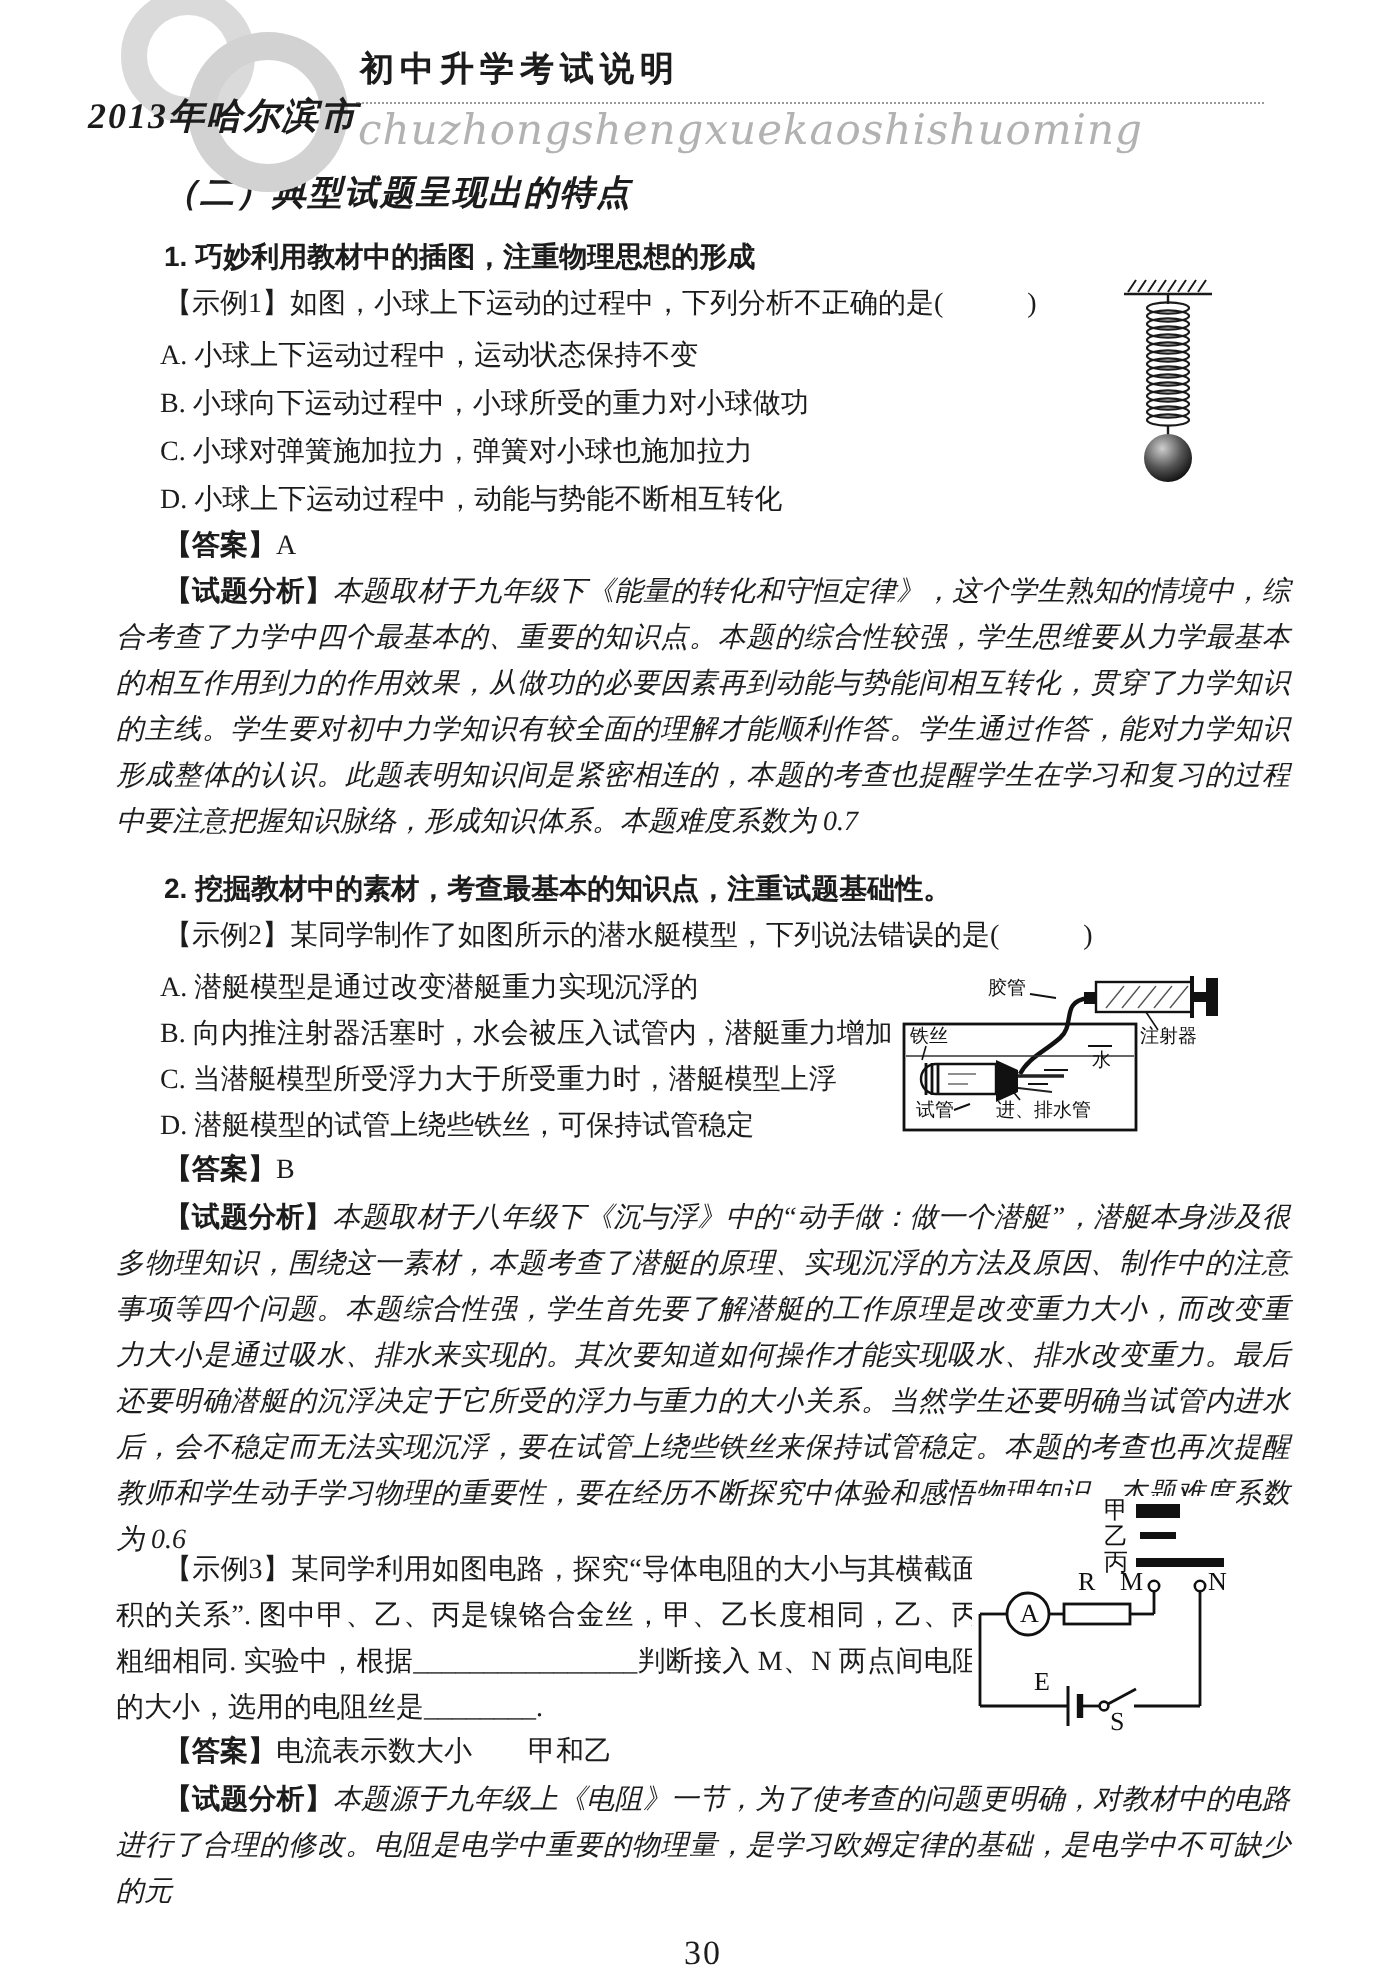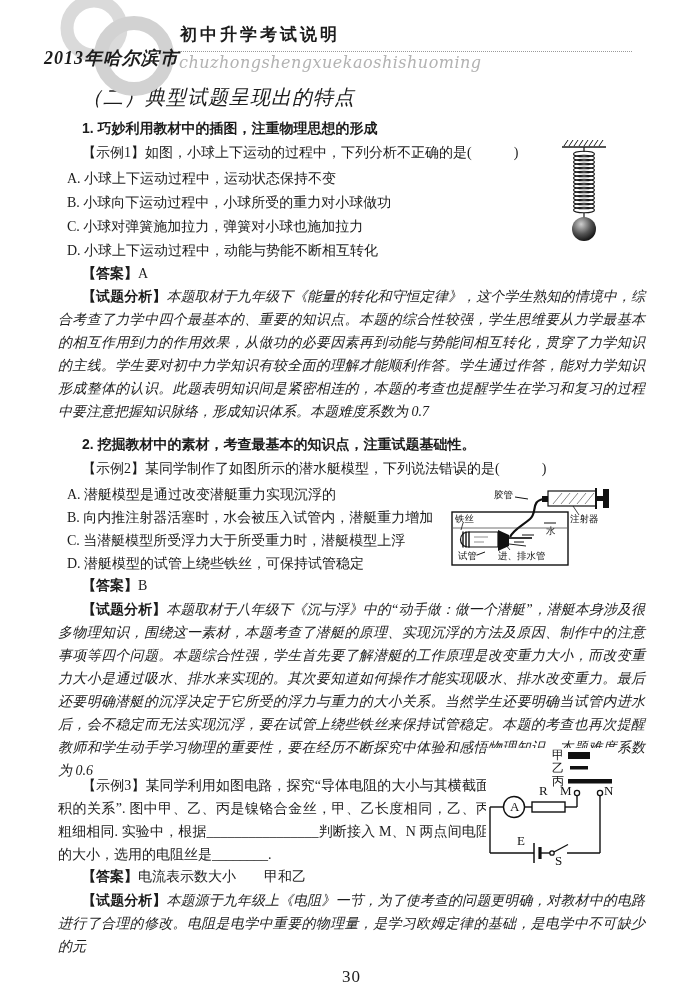--- a/index.html
+++ b/index.html
@@ -16,33 +16,33 @@
     font-size:18px; font-weight:bold; font-style:italic; letter-spacing:1px;
   }
   .head-title {
     position:absolute; left:180px; top:23px; z-index:2;
     font-size:17px; font-weight:bold; letter-spacing:3px;
   }
   .head-rule { position:absolute; left:178px; top:51px; width:454px; border-top:1px dotted #9a9a9a; }
   .pinyin {
     position:absolute; left:179px; top:53px; z-index:2;
     font-family:"DejaVu Serif", serif; font-style:italic;
-    font-size:16px; color:#b2b2b2; letter-spacing:.5px;
+    font-size:21px; color:#b2b2b2; letter-spacing:.5px;
   }
 
   
   .content { position:absolute; left:58px; top:0; width:587px; font-size:14px; }
-  .sec-heading { margin-top:86px; font-size:20px; font-weight:normal; font-style:italic; line-height:22px; text-indent:24px; letter-spacing:1px; }
+  .sec-heading { margin-top:86px; font-size:17px; font-weight:bold; font-style:italic; line-height:22px; text-indent:24px; letter-spacing:1px; }
   .point-heading { font-family:"Liberation Sans", sans-serif; font-size:14px; font-weight:bold; line-height:22px; text-indent:24px; }
   .point-heading.p1 { margin-top:9px; }
   .point-heading.p2 { margin-top:10px; }
   .q-line { margin-top:3px; line-height:22px; text-indent:24px; white-space:nowrap; }
   .q-line .exlabel { letter-spacing:0; }
   .options { list-style:none; margin-top:3px; }
-  .options li { line-height:24px; margin-left:9px; white-space:nowrap; }
+  .options li { line-height:24px; margin-left:22px; white-space:nowrap; }
   .options.tight li { line-height:23px; }
   .answer { line-height:22px; text-indent:24px; }
   .answer b, .analysis b { font-weight:bold;margin-top:24px; }
   .analysis { line-height:23px; text-align:justify; text-indent:24px; }
   .analysis .atext { font-style:italic; }
   .analysis.a2 { margin-top:1px; }
   .ex3-text { margin-top:-8px; width:432px; line-height:23px; text-indent:24px; text-align:justify; }
   .analysis.a3 { margin-top:1px; }
   .page-number { margin-top:9px; text-align:center; font-size:17px; letter-spacing:1px; }
 

